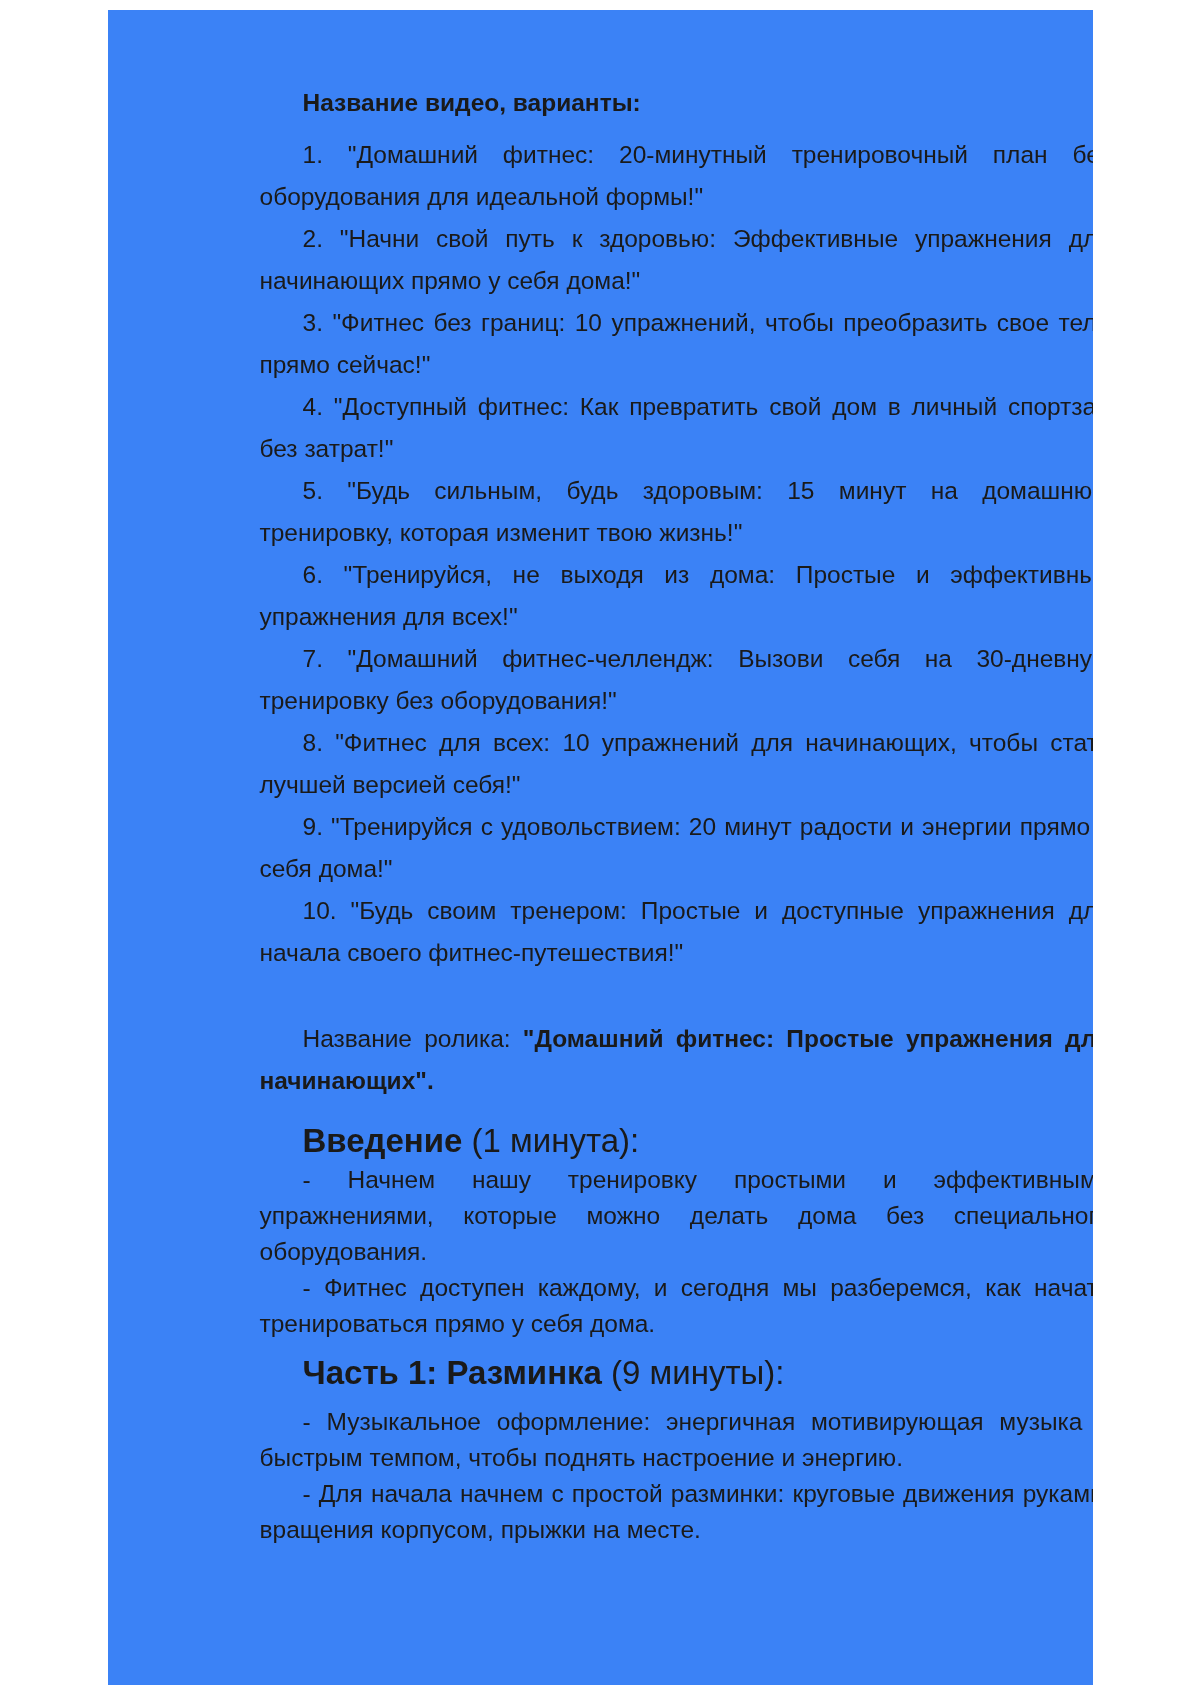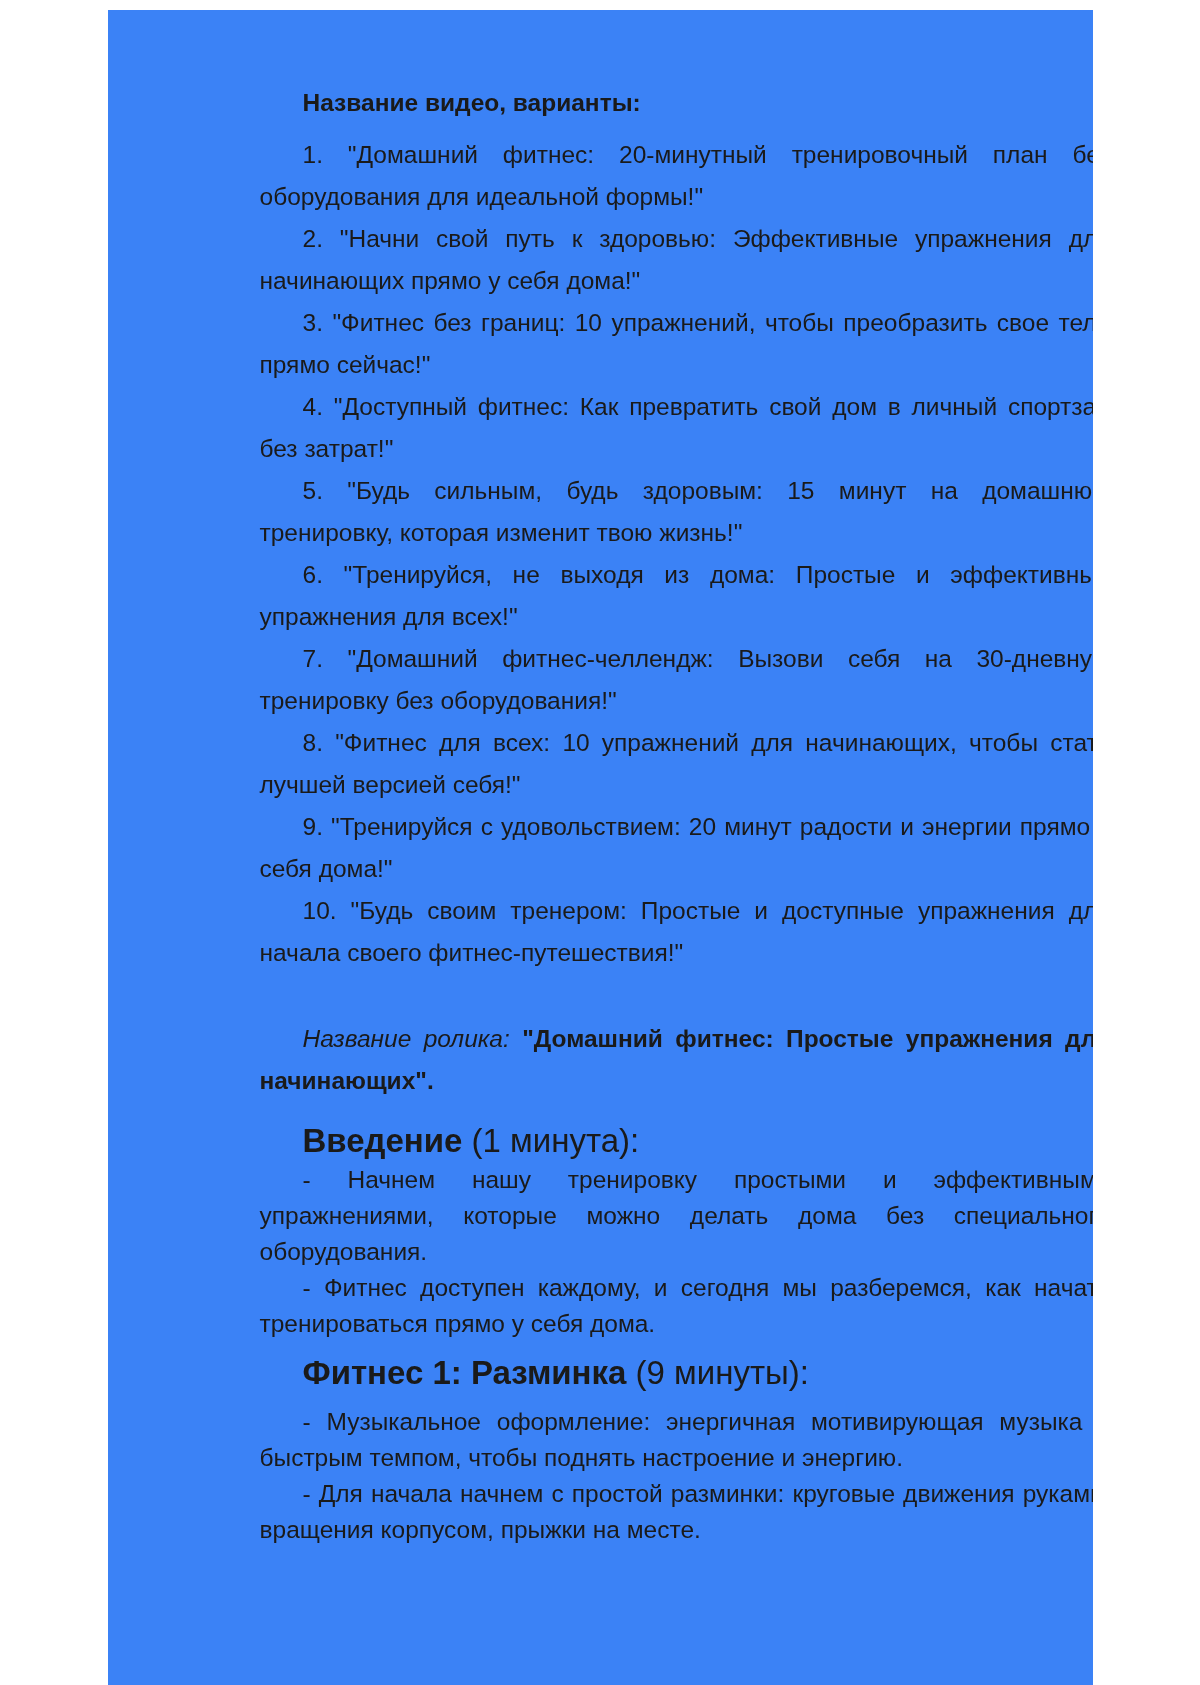--- a/index.html
+++ b/index.html
@@ -41,21 +41,20 @@
   .spacer-xs { height: 10px; }
 
   .sub-head {
     font-size: 24.5px;
     line-height: 42px;
     text-indent: 43px;
     margin: 0;
     text-align: justify;
   }
   .sub-head .lead {
-    font-style: italic;
     font-weight: normal;
   }
   .sub-head .strong {
     font-weight: bold;
     font-style: normal;
   }
   .sect-head {
     font-size: 33px;
     line-height: 42px;
     text-indent: 43px;
@@ -108,21 +107,21 @@
 
     <div class="spacer-sm"></div>
 
     <p class="sect-head"><span class="strong">Введение</span><span class="reg"> (1 минута):</span></p>
 
     <p class="bullet-p">- Начнем нашу тренировку простыми и эффективными упражнениями, которые можно делать дома без специального оборудования.</p>
     <p class="bullet-p">- Фитнес доступен каждому, и сегодня мы разберемся, как начать тренироваться прямо у себя дома.</p>
 
     <div class="spacer-xs"></div>
 
-    <p class="sect-head"><span class="strong">Фитнес 1: Разминка</span><span class="reg"> (9 минуты):</span></p>
+    <p class="sect-head"><span class="strong">Часть 1: Разминка</span><span class="reg"> (9 минуты):</span></p>
 
     <div class="spacer-xs"></div>
 
     <p class="bullet-p">- Музыкальное оформление: энергичная мотивирующая музыка с быстрым темпом, чтобы поднять настроение и энергию.</p>
     <p class="bullet-p">- Для начала начнем с простой разминки: круговые движения руками, вращения корпусом, прыжки на месте.</p>
 
   </div>
 </div>
 
 </body></html>

